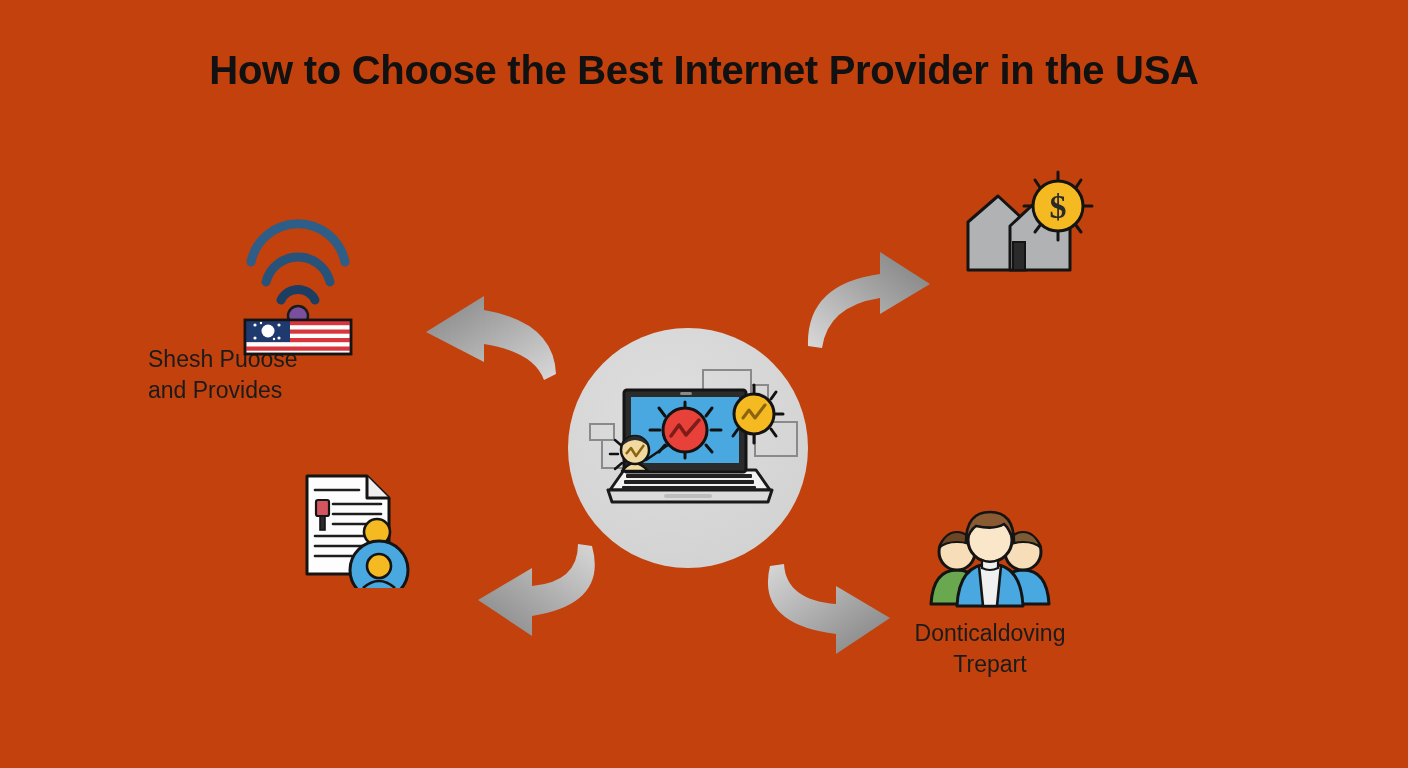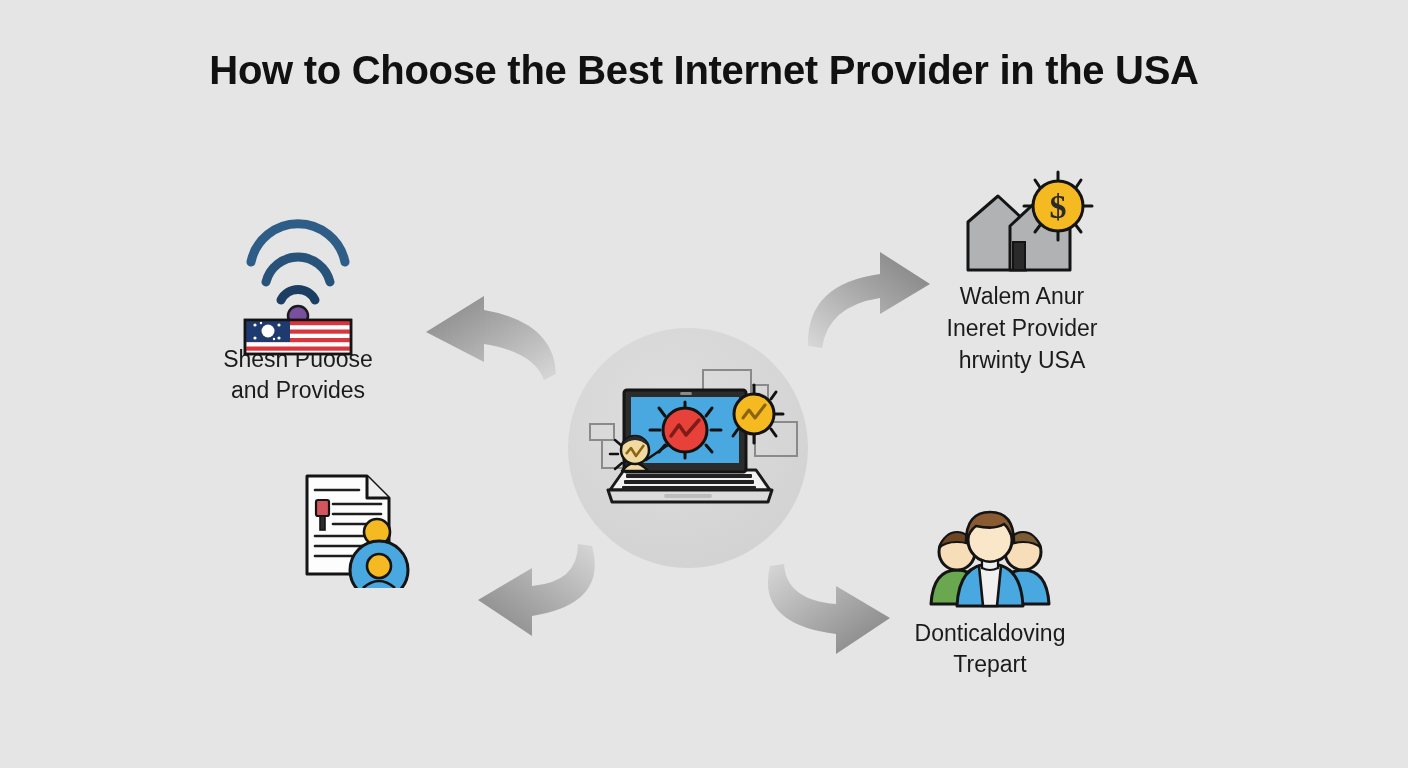--- a/index.html
+++ b/index.html
@@ -10,21 +10,21 @@
     width: 1408px;
     height: 768px;
     background: #fbfbf9;
     font-family: "Liberation Sans", sans-serif;
     overflow: hidden;
   }
   #infographic {
     position: relative;
     width: 1408px;
     height: 768px;
-    background: #e5e5e5;
+    background: #c2410c;
     text-decoration: underline;
   }
 
   
   .title {
     position: absolute;
     left: 0;
     top: 48px;
     width: 1408px;
     text-align: center;
@@ -70,21 +70,21 @@
     font-size: 23px;
     line-height: 31px;
     color: #1b1b1b;
     white-space: pre-line;
   }
 
   
   #node-tl { left: 148px; top: 218px; }
   #node-tl .node-icon { text-align: center; }
   #node-tl .node-icon svg { margin: 0 auto; }
-  #node-tl .node-label { text-align: center; padding-top: 6px; }
+  #node-tl .node-label { padding-top: 6px; }
 
   #node-bl { left: 208px; top: 470px; }
   #node-bl .node-icon { text-align: center; }
   #node-bl .node-icon svg { margin: 0 auto; }
   #node-bl .node-label { text-align: center; padding-top: 10px; }
 
   #node-tr { left: 872px; top: 170px; }
   #node-tr .node-icon { text-align: center; height: 104px; }
   #node-tr .node-icon svg { margin: 0 auto; }
   #node-tr .node-label { text-align: center; padding-top: 6px; line-height: 32px; }
@@ -239,23 +239,20 @@
           <line x1="133" y1="62" x2="127" y2="54"></line>
           <line x1="110" y1="70" x2="110" y2="60"></line>
           <line x1="87" y1="62" x2="93" y2="54"></line>
           <line x1="76" y1="36" x2="87" y2="36"></line>
           <line x1="87" y1="10" x2="93" y2="19"></line>
         </g>
         <circle cx="110" cy="36" r="25" fill="#f5b921" stroke="#141414" stroke-width="3"></circle>
         <text x="110" y="48" text-anchor="middle" font-family="Liberation Serif, serif" font-size="34" font-weight="bold" fill="#2a2a2a">$</text>
       </svg>
     </div>
-    <div class="node-label">Walem Anur
-Ineret Provider
-hrwinty USA</div>
   </div>
 
   <div class="node" id="node-bl">
     <div class="node-icon">
       <svg width="130" height="118" viewBox="0 0 130 118">
 
         <path d="M14 6 H74 L96 28 V104 H14 Z" fill="#fdfdfd" stroke="#141414" stroke-width="3" stroke-linejoin="round"></path>
         <path d="M74 6 V28 H96" fill="#eeeeee" stroke="#141414" stroke-width="3" stroke-linejoin="round"></path>
         <g stroke="#1d1d1d" stroke-width="2.6" stroke-linecap="round">
           <line x1="22" y1="20" x2="66" y2="20"></line>

